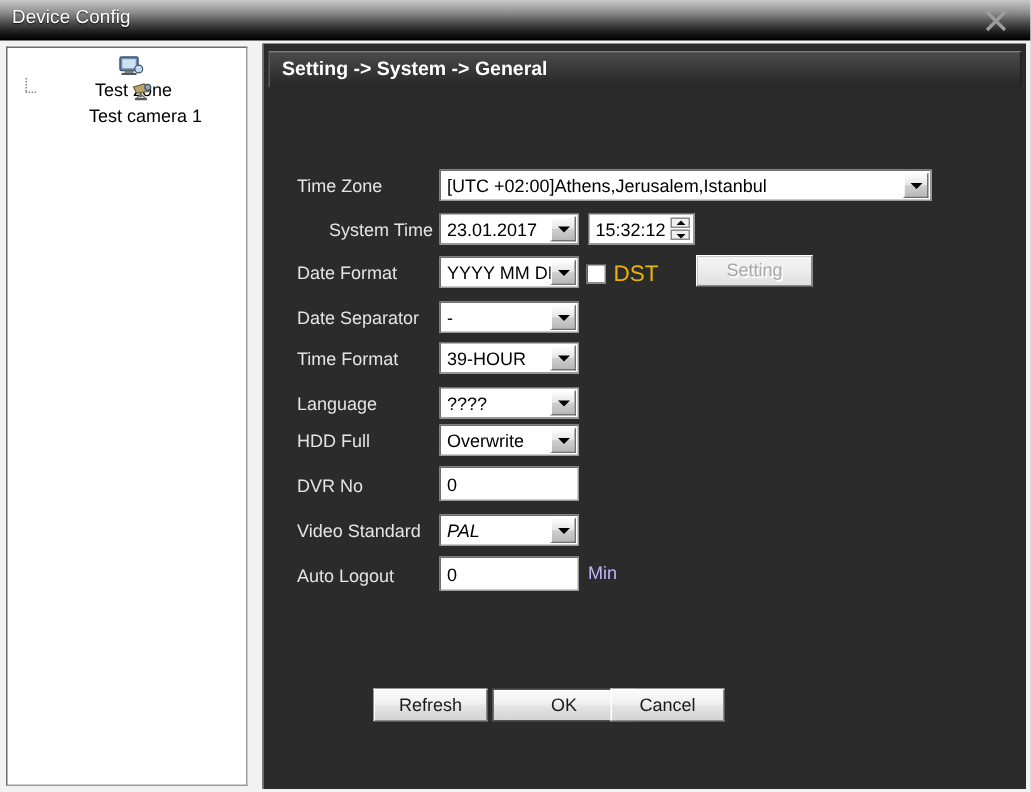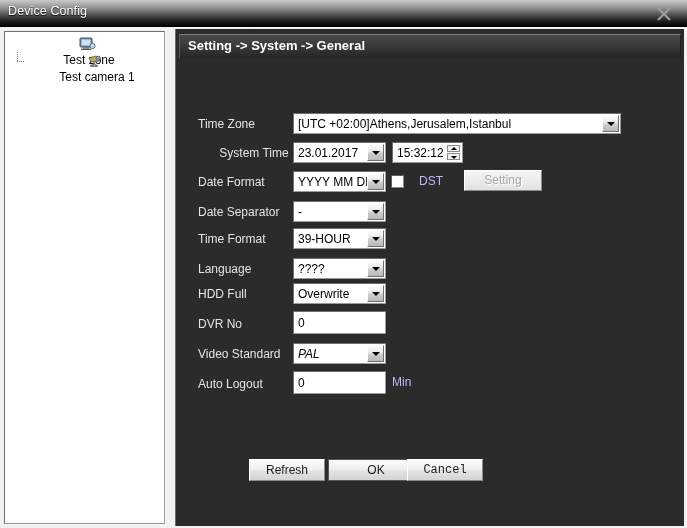--- a/index.html
+++ b/index.html
@@ -239,23 +239,23 @@
   .cb {
     width: 13px;
     height: 13px;
     background: #ffffff;
     border: 1px solid #8a8a8a;
     border-top-color: #5e5e5e;
     border-left-color: #5e5e5e;
     box-sizing: border-box;
   }
   .cb-label {
-    margin-left: 15px;
-    font-size: 12px;
-    color: #c4b5fd;
+    margin-left: 5px;
+    font-size: 15px;
+    color: #eab308;
     white-space: nowrap;
   }
 
   .btn {
     position: absolute;
     background: linear-gradient(to bottom, #fbfbfb 0%, #f0f0f0 45%, #e3e3e3 55%, #d4d4d4 100%);
     border: 1px solid #8a8a8a;
     border-top-color: #ffffff;
     border-left-color: #ffffff;
     box-sizing: border-box;
@@ -421,17 +421,17 @@
       <div class="field" style="left:117px; top:290px; width:93px; height:23px;">
         <span class="txt" style="top:4px;">0</span>
       </div>
       <div class="unit" style="left:216px; top:294px;">Min</div>
 
     </div>
 
     <div class="footer-btns">
       <div class="btn" style="left:73px; top:430px; width:76px;">Refresh</div>
       <div class="btn default" style="left:152px; top:430px; width:96px;">OK</div>
-      <div class="btn" style="left:231px; top:430px; width:76px;font-family:Liberation Mono, monospace;">Cancel</div>
+      <div class="btn" style="left:231px; top:430px; width:76px;">Cancel</div>
     </div>
 
   </div>
 </div>
 
 </body></html>

